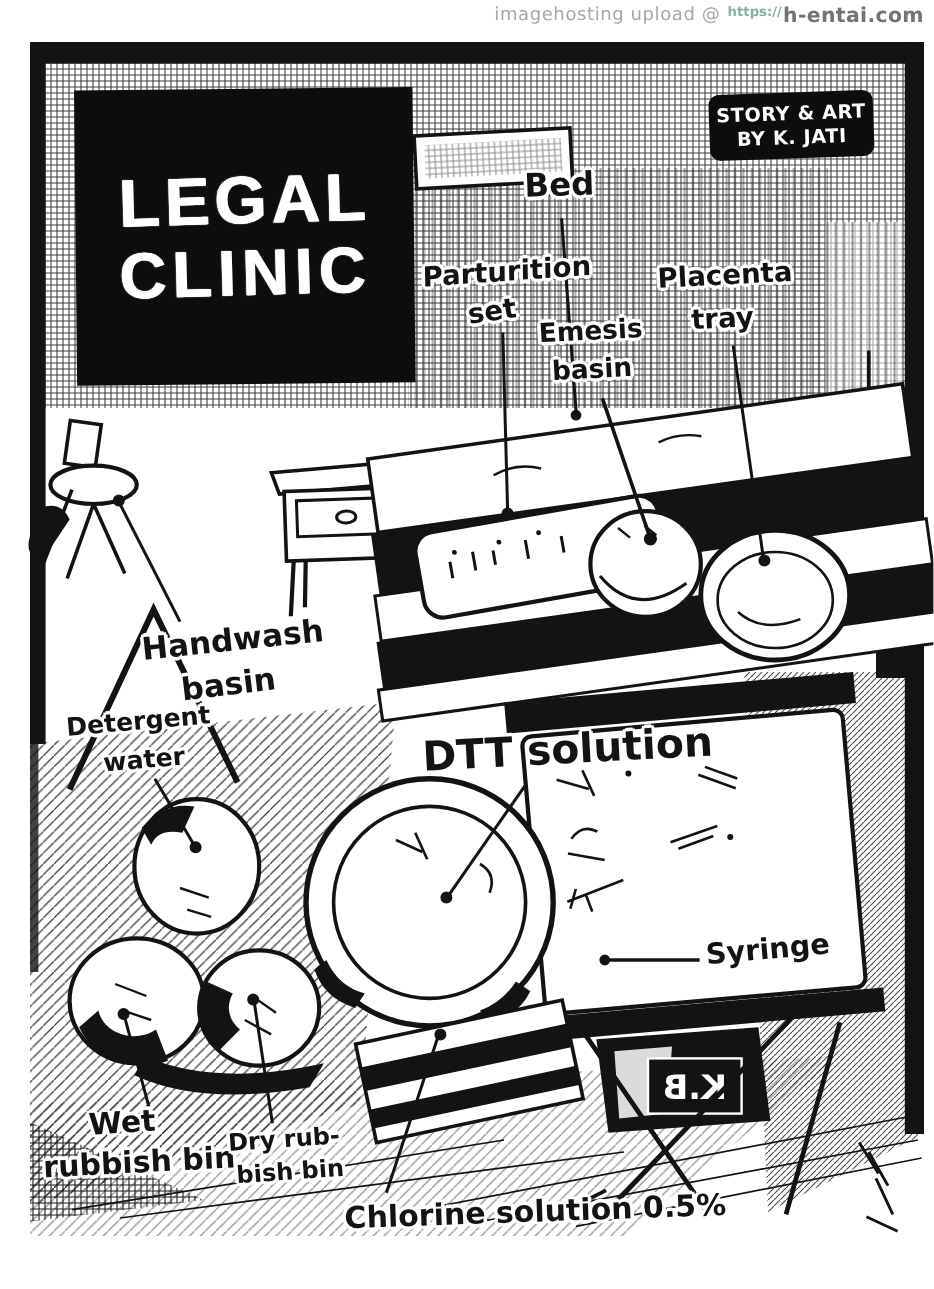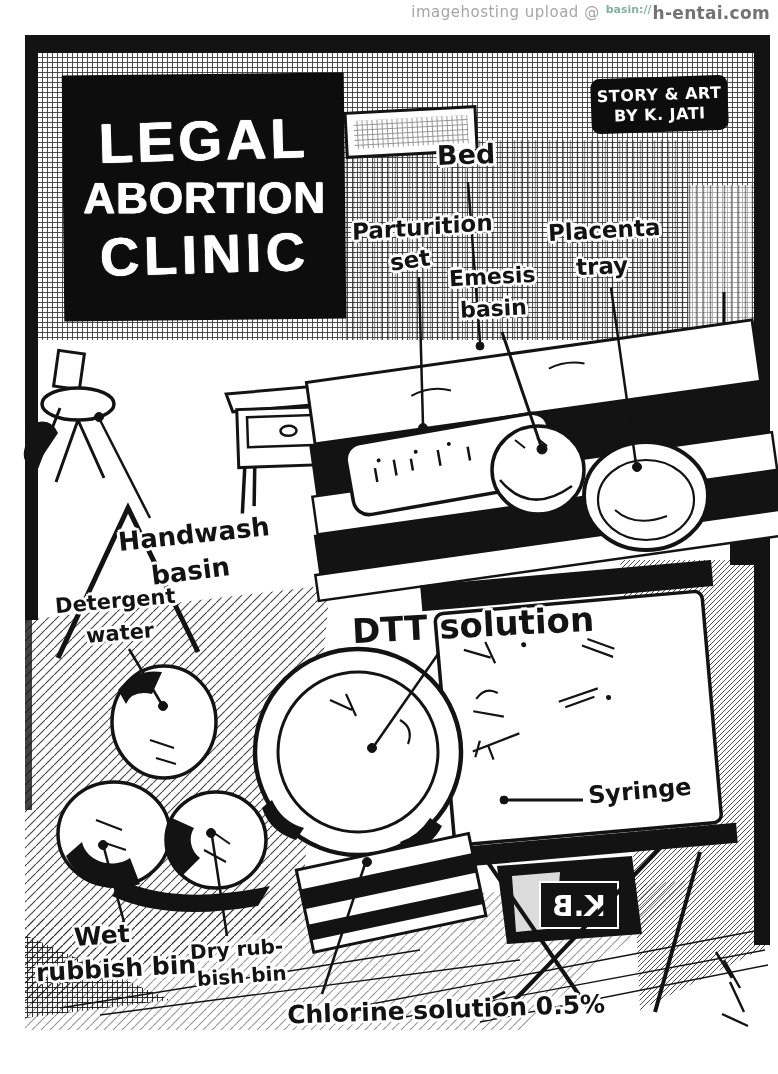--- a/index.html
+++ b/index.html
@@ -31,21 +31,21 @@
        justify-content:center;gap:2px;transform:rotate(-2deg);}
   .credit-block span{color:#ffffff;font-size:16px;font-weight:700;letter-spacing:.5px;line-height:1.1;}
 </style>
 </head>
 <body>
 
 <div class="page">
 
   <div class="watermark">
     <span class="wm-prefix">imagehosting upload @</span>
-    <span class="wm-scheme">basin://</span>
+    <span class="wm-scheme">https://</span>
     <span class="wm-site">h-entai.com</span>
   </div>
 
   <svg class="art" width="778" height="1074" viewBox="0 0 778 1074">
     <defs>
       <pattern id="grid" width="5" height="5" patternUnits="userSpaceOnUse">
         <path d="M0 2.5 H5 M2.5 0 V5" stroke="#1a1a1a" stroke-width="0.9"></path>
       </pattern>
       <pattern id="diag" width="9" height="9" patternUnits="userSpaceOnUse">
         <path d="M0 9 L9 0" stroke="#131313" stroke-width="1.1"></path>
@@ -217,21 +217,20 @@
         <circle cx="211" cy="833" r="4.5"></circle>
       <path d="M322 994 L365 864" stroke-width="2.5"></path>
         <circle cx="367" cy="862" r="4.5"></circle>
     </g>
 
     <path d="M716 952 l16 26 m-8 -18 l16 28 m-10 -6 l14 30 m-22 2 l26 12" stroke="#131313" stroke-width="2.4" fill="none"></path>
   </svg>
 
   <div class="title-block">
     <span class="t1">LEGAL</span>
-    <span class="t2">ABORTION</span>
     <span class="t3">CLINIC</span>
   </div>
 
   <div class="credit-block">
     <span>STORY &amp; ART</span>
     <span>BY K. JATI</span>
   </div>
 
   <div class="lbl" style="left:437px;top:141px;font-size:27px;transform:rotate(-2deg);">Bed</div>
 

